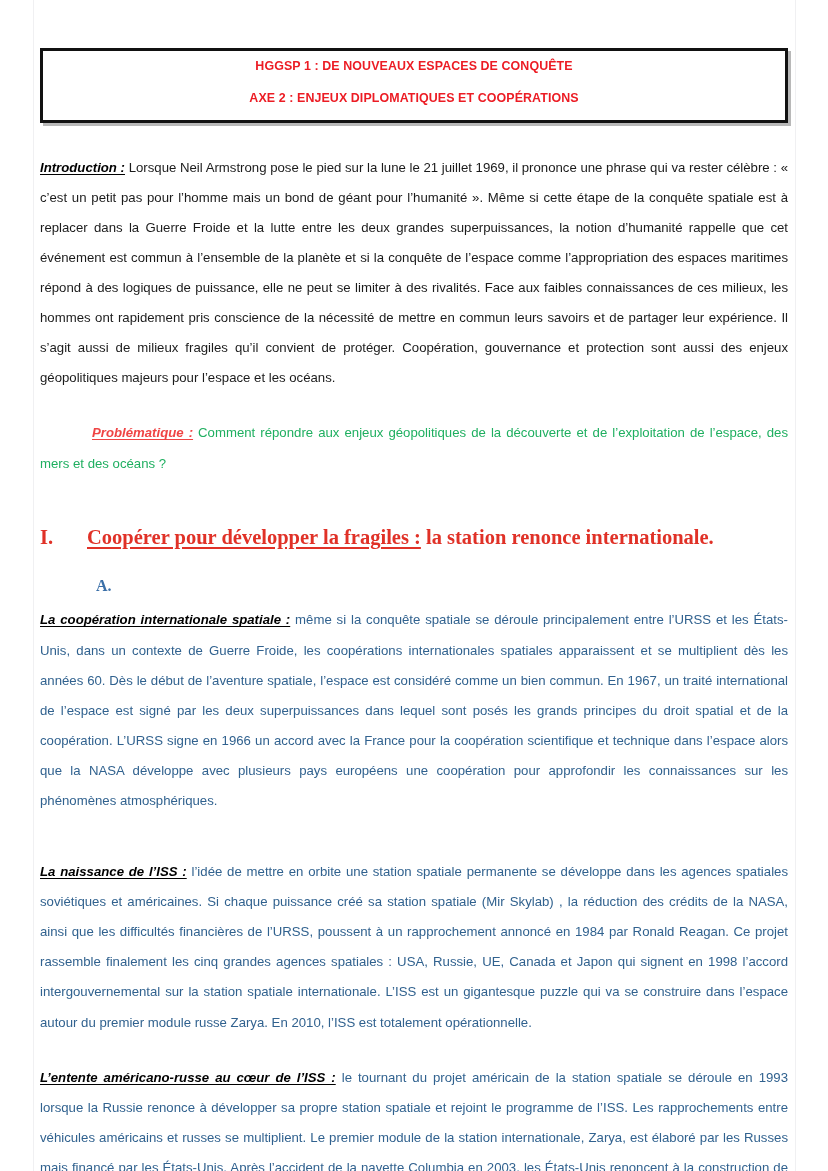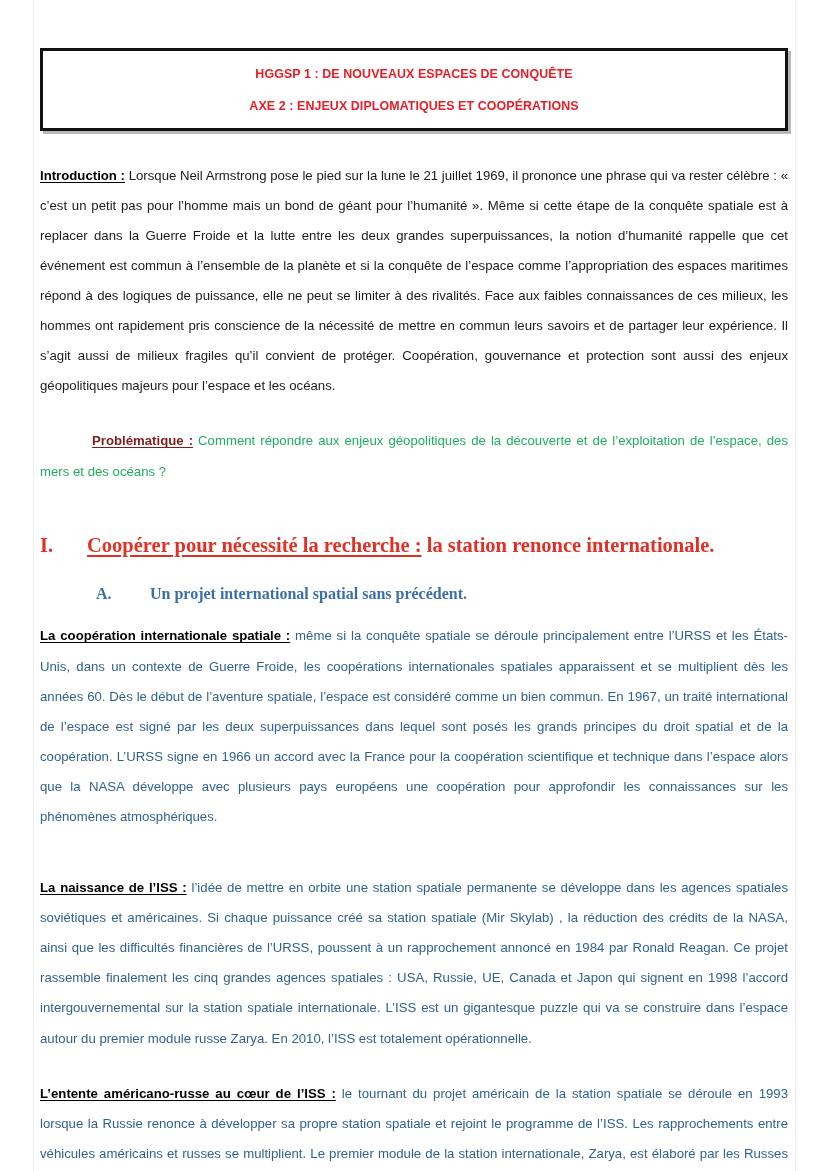--- a/index.html
+++ b/index.html
@@ -36,21 +36,21 @@
     left: 40px;
     top: 0;
     width: 748px;
   }
 
   
   .title-box {
     margin-top: 48px;
     border: 3px solid #111111;
     box-shadow: 3px 3px 0 0 #b8b8b8;
-    padding: 16px 10px 14px 10px;
+    padding: 8px 10px 14px 10px;
     text-align: center;
     background: #ffffff;
   }
   .title-line {
     color: #EC1C24;
     font-weight: bold;
     font-size: 13.5px;
     letter-spacing: 0.1px;
     line-height: 1.1;
     transform: scaleX(0.92);
@@ -70,27 +70,28 @@
     hyphens: none;
   }
   .para-black { color: #1b1b1b; }
   .para-blue  { color: #31628F; }
   .para-green { color: #1FAF60; }
 
   .lead {
     font-weight: bold;
     text-decoration: underline;
     text-underline-offset: 2px;
+    font-style: italic;
   }
   .lead-black { color: #000000; }
-  .lead-green { color: #7f1d1d; }
+  .lead-green { color: #ef4444; }
 
   .p-intro        { margin-top: 30px; }
   .p-problematique{ margin-top: 25px; text-indent: 52px; }
-  .p-coop         { margin-top: 18px; }
+  .p-coop         { margin-top: 10px; }
   .p-naissance    { margin-top: 41px; }
   .p-entente      { margin-top: 25px; }
 
   
   .h-roman {
     margin-top: 46px;
     display: flex;
     align-items: baseline;
     font-family: "Liberation Serif", serif;
     font-weight: bold;
@@ -141,26 +142,25 @@
     <p class="para-black p-intro">
       <span class="lead lead-black">Introduction :</span><span> Lorsque Neil Armstrong pose le pied sur la lune le 21 juillet 1969, il prononce une phrase qui va rester célèbre : « c’est un petit pas pour l’homme mais un bond de géant pour l’humanité ». Même si cette étape de la conquête spatiale est à replacer dans la Guerre Froide et la lutte entre les deux grandes superpuissances, la notion d’humanité rappelle que cet événement est commun à l’ensemble de la planète et si la conquête de l’espace comme l’appropriation des espaces maritimes répond à des logiques de puissance, elle ne peut se limiter à des rivalités. Face aux faibles connaissances de ces milieux, les hommes ont rapidement pris conscience de la nécessité de mettre en commun leurs savoirs et de partager leur expérience. Il s’agit aussi de milieux fragiles qu’il convient de protéger. Coopération, gouvernance et protection sont aussi des enjeux géopolitiques majeurs pour l’espace et les océans.</span>
     </p>
 
     <p class="para-green p-problematique">
       <span class="lead lead-green">Problématique :</span><span> Comment répondre aux enjeux géopolitiques de la découverte et de l’exploitation de l’espace, des mers et des océans ?</span>
     </p>
 
     <div class="h-roman">
       <span class="marker">I.</span>
-      <span><span class="under">Coopérer pour nécessité la recherche :</span><span> la station renonce internationale.</span></span>
+      <span><span class="under">Coopérer pour développer la fragiles :</span><span> la station renonce internationale.</span></span>
     </div>
 
     <div class="h-letter">
       <span class="marker">A.</span>
-      <span>Un projet international spatial sans précédent.</span>
     </div>
 
     <p class="para-blue p-coop">
       <span class="lead lead-black">La coopération internationale spatiale :</span><span> même si la conquête spatiale se déroule principalement entre l’URSS et les États-Unis, dans un contexte de Guerre Froide, les coopérations internationales spatiales apparaissent et se multiplient dès les années 60. Dès le début de l’aventure spatiale, l’espace est considéré comme un bien commun. En 1967, un traité international de l’espace est signé par les deux superpuissances dans lequel sont posés les grands principes du droit spatial et de la coopération. L’URSS signe en 1966 un accord avec la France pour la coopération scientifique et technique dans l’espace alors que la NASA développe avec plusieurs pays européens une coopération pour approfondir les connaissances sur les phénomènes atmosphériques.</span>
     </p>
 
     <p class="para-blue p-naissance">
       <span class="lead lead-black">La naissance de l’ISS :</span><span> l’idée de mettre en orbite une station spatiale permanente se développe dans les agences spatiales soviétiques et américaines. Si chaque puissance créé sa station spatiale (Mir Skylab) , la réduction des crédits de la NASA, ainsi que les difficultés financières de l’URSS, poussent à un rapprochement annoncé en 1984 par Ronald Reagan. Ce projet rassemble finalement les cinq grandes agences spatiales : USA, Russie, UE, Canada et Japon qui signent en 1998 l’accord intergouvernemental sur la station spatiale internationale. L’ISS est un gigantesque puzzle qui va se construire dans l’espace autour du premier module russe Zarya. En 2010, l’ISS est totalement opérationnelle.</span>
     </p>
 

